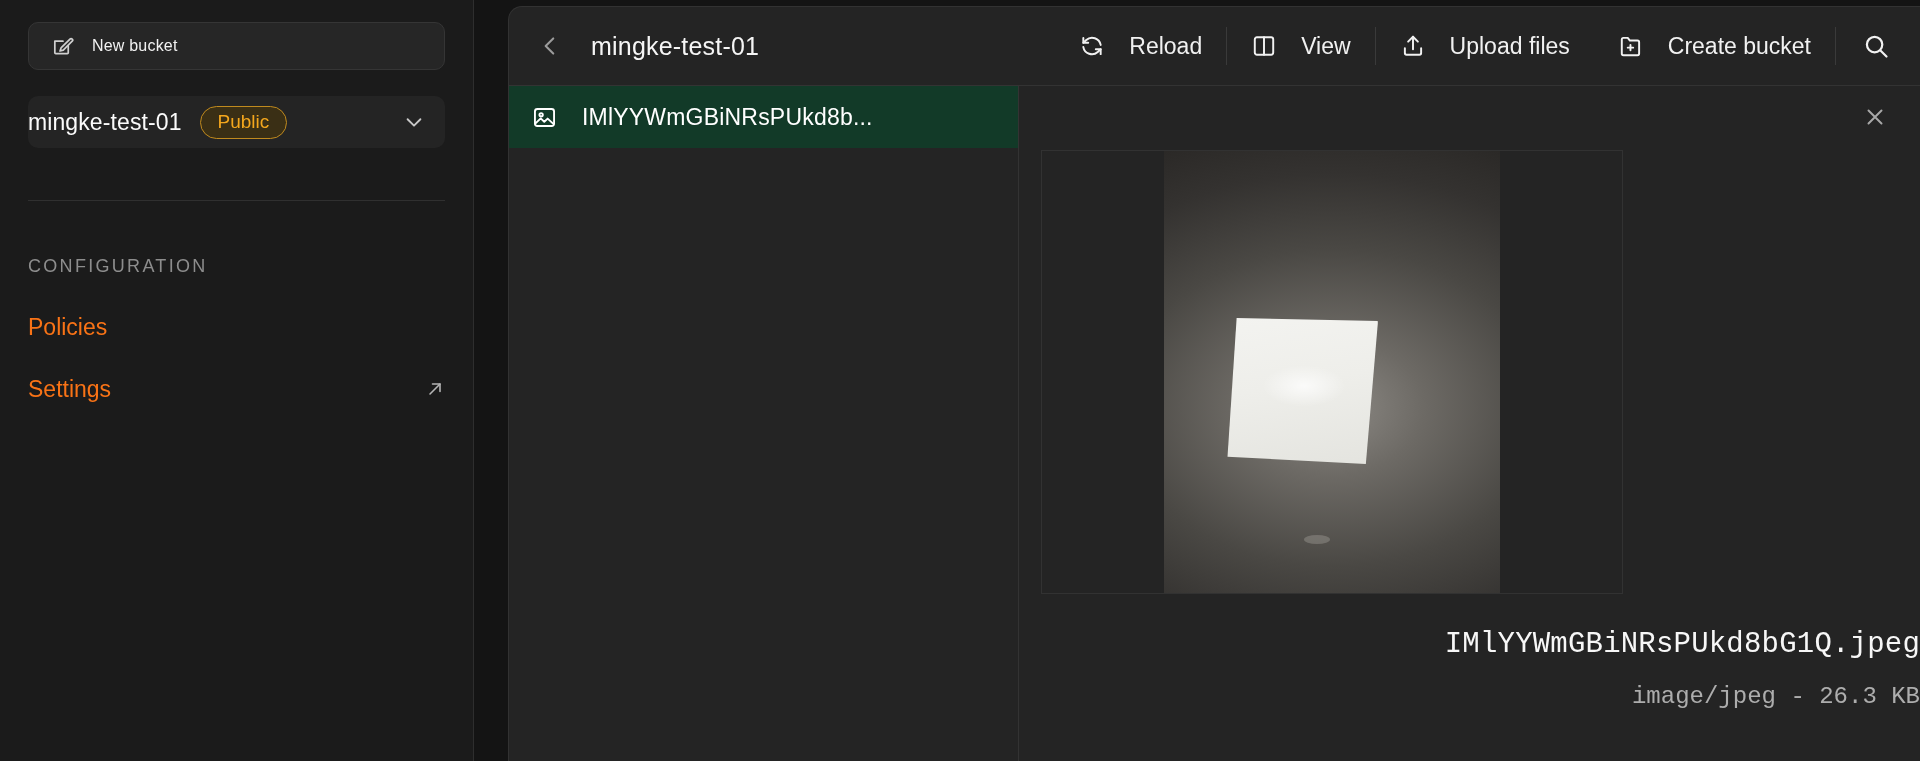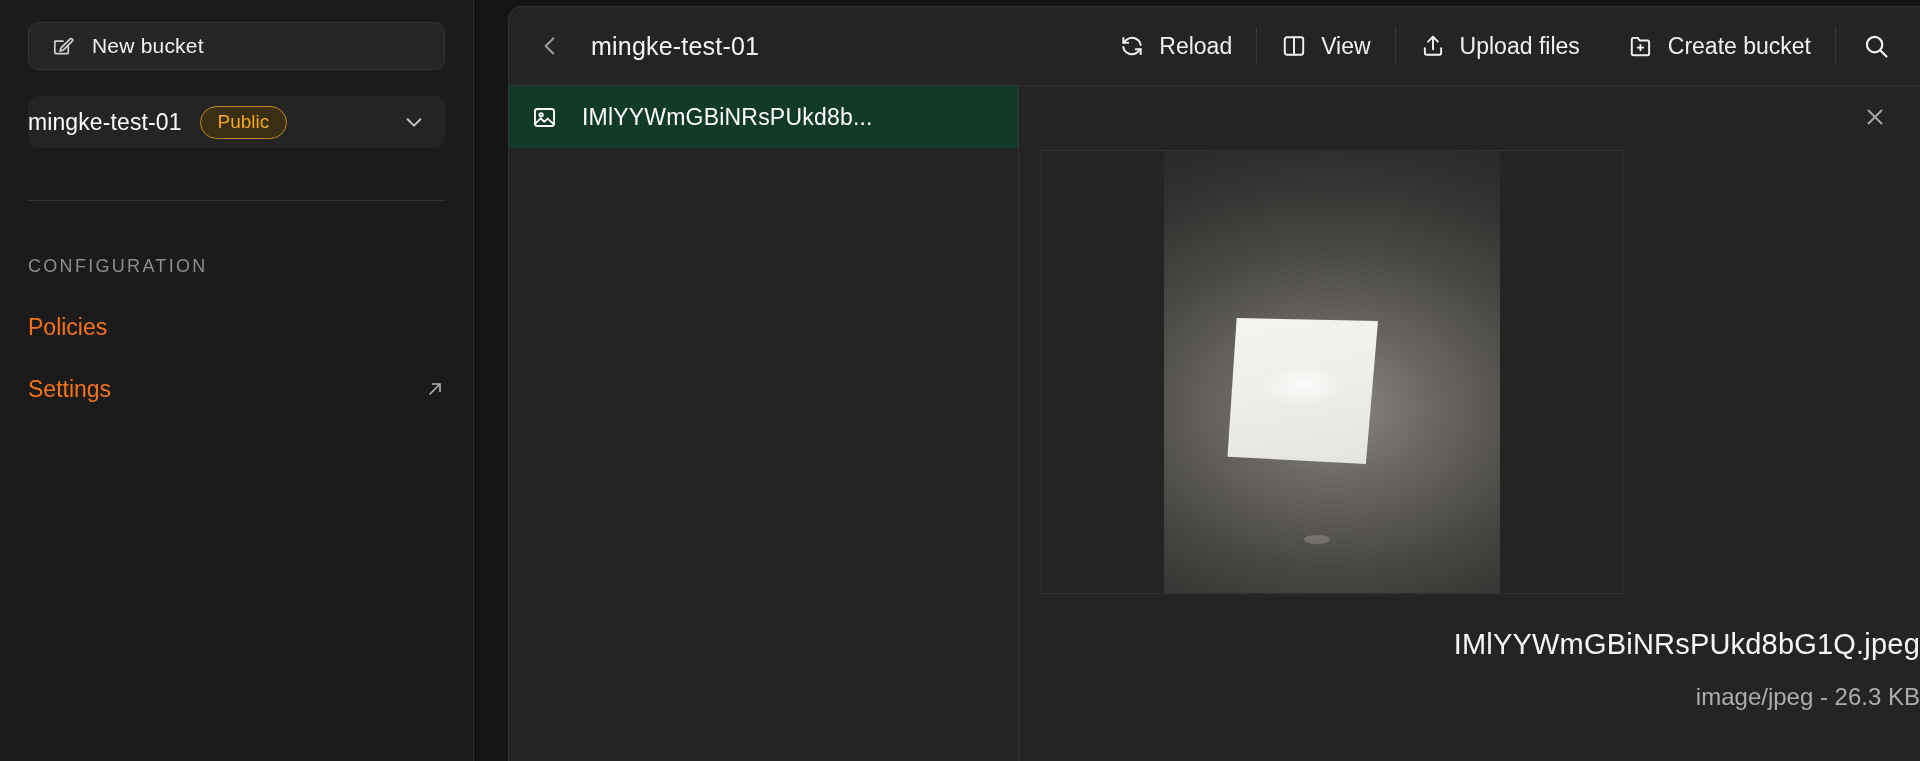--- a/index.html
+++ b/index.html
@@ -24,21 +24,21 @@
     height: 48px;
     background: #262626;
     border: 1px solid #353535;
     border-radius: 10px;
     display: flex; align-items: center;
     padding: 0 22px;
     gap: 18px;
     cursor: pointer;
   }
   .nb-icon { width: 23px; height: 23px; flex: 0 0 23px; color: #cfcfcf; display:block; }
-  .nb-label { font-size: 21px; color: #f2f2f2; letter-spacing: .2px; }
+  .nb-label { font-size: 16px; color: #f2f2f2; letter-spacing: .2px; }
 
   .section-title {
     margin-top: 54px;
     font-size: 18px;
     letter-spacing: 2.3px;
     color: #8d8d8d;
     font-family: "Liberation Sans", sans-serif;
   }
   .section-title.cfg { margin-top: 0; }
 
@@ -92,21 +92,21 @@
   .toolbar {
     height: 79px;
     display: flex; align-items: center;
     border-bottom: 1px solid #333;
     padding-left: 28px;
   }
   .back-chev { width: 26px; height: 26px; color: #9a9a9a; cursor: pointer; display:block; }
   .crumb { margin-left: 28px; font-size: 25px; color: #f5f5f5; letter-spacing: .2px; }
   .tb-actions { margin-left: auto; display: flex; align-items: center; height: 100%; }
   .tb-btn {
-    display: flex; align-items: center; gap: 14px;
+    display: flex; align-items: center; gap: 24px;
     padding: 0 24px; height: 100%;
     cursor: pointer; color: #f1f1f1;
   }
   .tb-btn .ti { width: 26px; height: 26px; flex: 0 0 26px; display:block; }
   .tb-btn .tl { font-size: 23px; white-space: nowrap; }
   .vsep { width: 1px; height: 38px; background: #3a3a3a; }
   .tb-search { padding: 0 30px 0 26px; }
   .tb-search .ti { width: 28px; height: 28px; flex:0 0 28px; }
 
   .body-row { display: flex; height: 676px; text-align: right; }
@@ -157,21 +157,21 @@
     position: absolute;
     left: 98px; top: 215px;
     width: 84px; height: 42px;
     background: radial-gradient(ellipse at center, rgba(255,255,255,0.75), rgba(255,255,255,0) 70%);
   }
   .smudge {
     position: absolute; left: 140px; top: 385px;
     width: 26px; height: 9px; border-radius: 50%;
     background: rgba(200,198,192,0.28);
   }
-  .meta { margin: 34px 0 11px 22px; }
+  .meta { margin: 34px 0 11px 22px; font-family: Liberation Mono, monospace; }
   .meta-name { font-size: 29px; color: #f7f7f7; letter-spacing: .2px; }
   .meta-sub { margin-top: 22px; font-size: 24px; color: #adadad; }
 </style>
 </head>
 <body>
 
 <div id="app">
 
   <aside class="sidebar">
 

